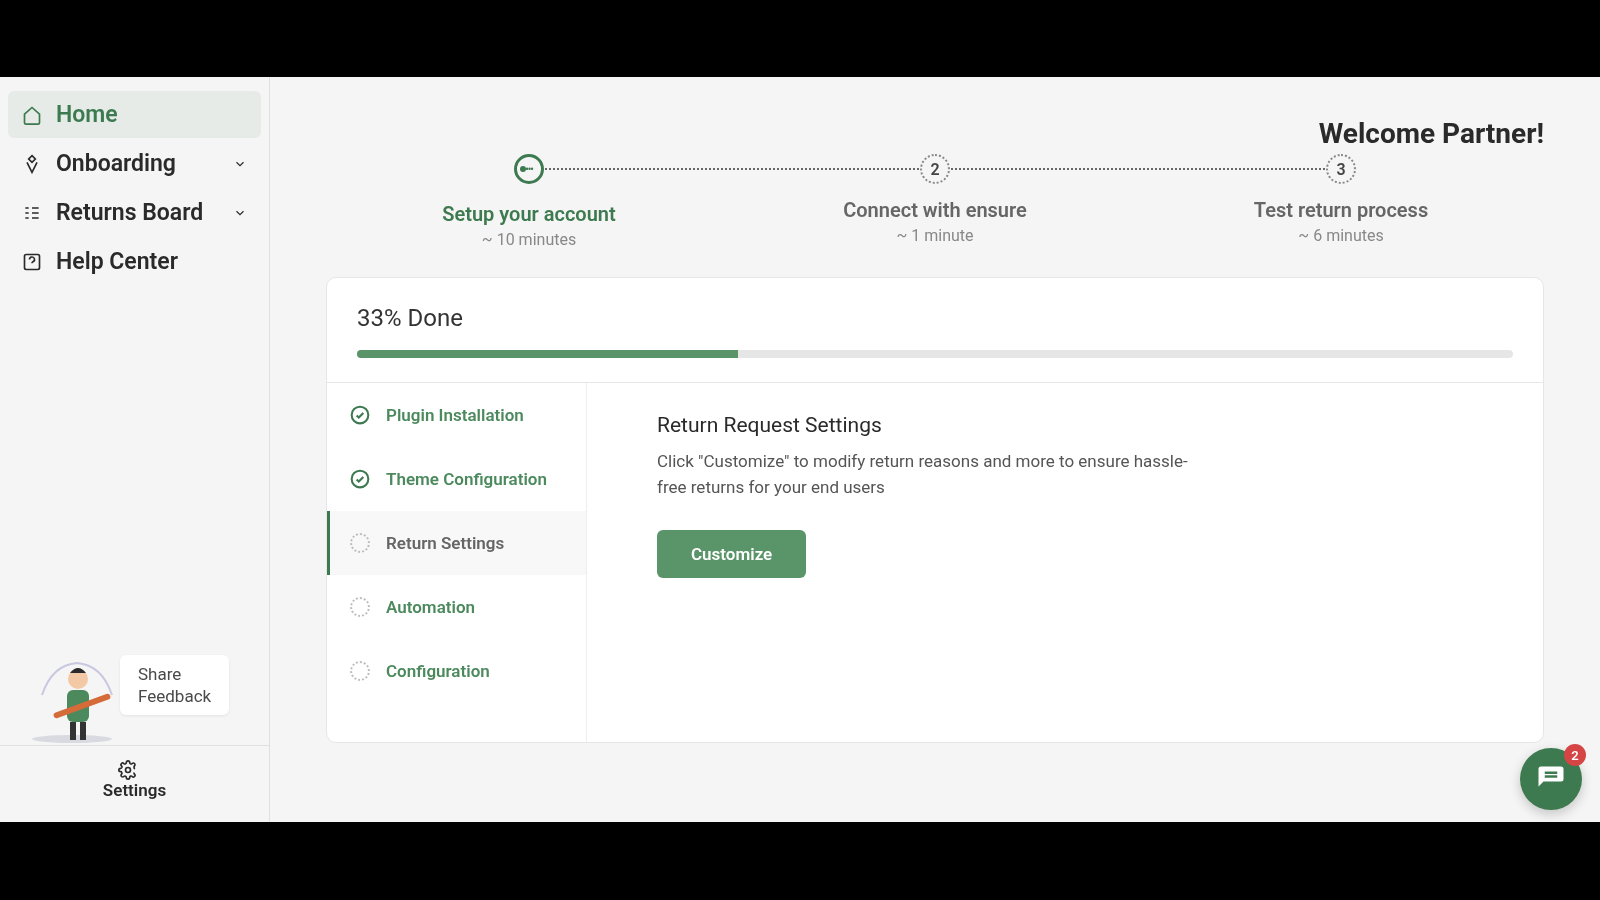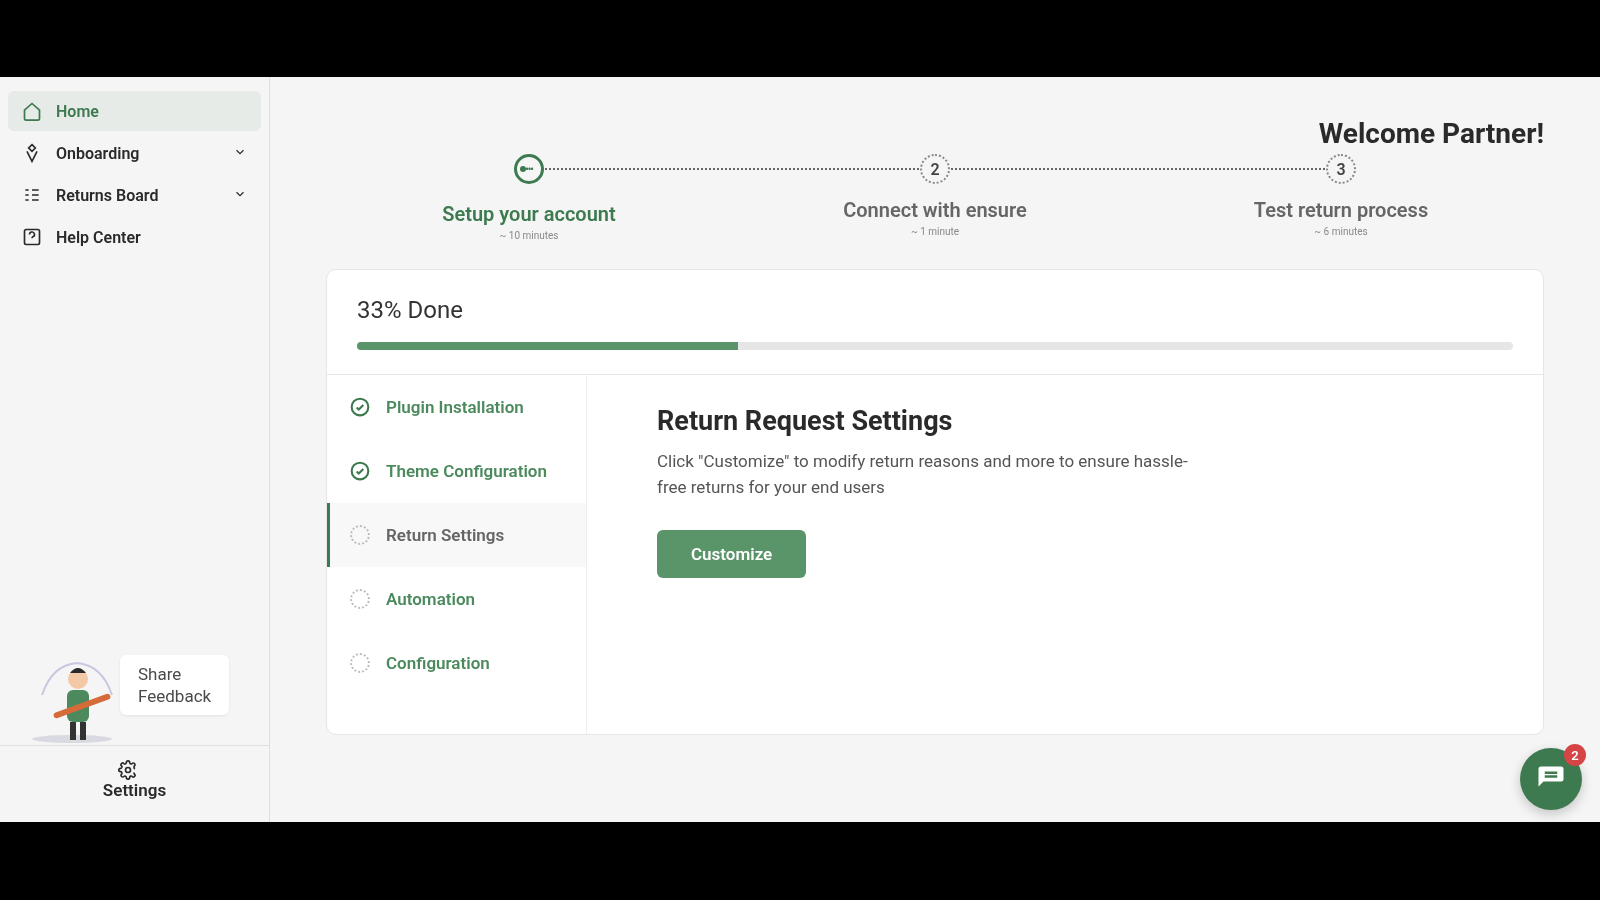--- a/index.html
+++ b/index.html
@@ -1,20 +1,20 @@
 <!DOCTYPE html>
 <html><head>
 <meta charset="utf-8">
 <style>
 * { margin: 0; padding: 0; box-sizing: border-box; font-family: -apple-system, BlinkMacSystemFont, 'Segoe UI', Roboto, sans-serif; }
 body { background: #000; width: 1600px; height: 900px; overflow: hidden; }
 .app-area { position: absolute; top: 77px; left: 0; right: 0; bottom: 78px; background: #f5f5f5; display: flex; }
 .sidebar { width: 270px; background: #f5f5f5; display: flex; flex-direction: column; border-right: 1px solid #e0e0e0; }
 .sidebar-nav { flex: 1; padding: 12px 8px; }
-.nav-item { display: flex; align-items: center; padding: 10px 14px; margin: 2px 0; border-radius: 6px; cursor: pointer; color: #2a2a2a; font-size: 16px; font-weight: 600; }
+.nav-item { display: flex; align-items: center; padding: 10px 14px; margin: 2px 0; border-radius: 6px; cursor: pointer; color: #2a2a2a; font-size: 23px; font-weight: 600; }
 .nav-item.active { background: #e6ebe7; color: #3d7a4f; }
 .nav-item .icon { width: 20px; height: 20px; margin-right: 14px; display: inline-flex; align-items: center; justify-content: center; }
 .nav-item .chev { margin-left: auto; }
 .sidebar-bottom { padding: 0 0 8px 0; }
 .feedback-block { position: relative; height: 120px; padding: 8px 12px; display: flex; align-items: center; }
 .feedback-bubble { background: #fff; border-radius: 6px; padding: 8px 18px; box-shadow: 0 1px 3px rgba(0,0,0,.08); margin-left: 108px; line-height: 1.3; color: #4a4a4a; font-size: 17px; }
 .feedback-illustration { position: absolute; left: 22px; bottom: 0; width: 110px; height: 110px; }
 .settings-item { border-top: 1px solid #e0e0e0; padding: 14px 18px; display: flex; align-items: center; color: #2a2a2a; font-size: 17px; font-weight: 600; cursor: pointer; flex-direction: column; }
 .settings-item .icon { width: 20px; height: 20px; margin-right: 14px; }
 .main { flex: 1; padding: 40px 56px; overflow: auto; }
@@ -22,40 +22,40 @@
 .stepper { display: flex; align-items: flex-start; justify-content: space-between; margin-bottom: 28px; position: relative; }
 .step { flex: 1; text-align: center; position: relative; }
 .step-circle { width: 30px; height: 30px; border-radius: 50%; display: inline-flex; align-items: center; justify-content: center; font-size: 16px; font-weight: 600; position: relative; z-index: 2; background: #f5f5f5; }
 .step-circle.current { border: 3px solid #3d7a4f; color: #3d7a4f; }
 .step-circle.current::after { content: ""; position: absolute; width: 6px; height: 6px; background: #3d7a4f; border-radius: 50%; left: 3px; }
 .step-circle.current::before { content: "•••"; position: absolute; font-size: 10px; color: #3d7a4f; letter-spacing: -1px; }
 .step-circle.future { border: 2px dotted #888; color: #444; }
 .step-title { margin-top: 14px; font-size: 20px; font-weight: 600; }
 .step-title.active { color: #3d7a4f; }
 .step-title.inactive { color: #666; }
-.step-sub { font-size: 10px; color: #888; margin-top: 4px; }
+.step-sub { font-size: 16px; color: #888; margin-top: 4px; }
 .step-line { position: absolute; top: 14px; left: 50%; right: -50%; border-top: 2px dotted #666; z-index: 1; }
 .step:last-child .step-line { display: none; }
 
 .card { background: #fff; border: 1px solid #e6e6e6; border-radius: 10px; overflow: hidden; }
 .card-head { padding: 26px 30px 24px; }
 .card-head-row { display: flex; justify-content: space-between; align-items: baseline; }
 .card-title { font-size: 22px; font-weight: 700; color: #2a2a2a; }
 .card-progress-label { font-size: 24px; color: #333; }
 .progress-bar { margin-top: 18px; height: 8px; background: #e6e6e6; border-radius: 4px; overflow: hidden; }
 .progress-fill { height: 100%; background: #5a9469; }
 .card-body { display: flex; border-top: 1px solid #e6e6e6; min-height: 360px; gap: 36px; }
 .task-list { width: 260px; border-right: 1px solid #eee; }
 .task-item { padding: 22px 20px; display: flex; align-items: center; cursor: pointer; font-size: 17px; font-weight: 600; color: #4c8a5e; border-left: 3px solid transparent; }
 .task-item.selected { background: #f8f8f8; border-left-color: #3d7a4f; color: #666; }
 .task-item.pending .task-icon { border: 2px dotted #bbb; border-radius: 50%; width: 20px; height: 20px; }
 .task-icon { width: 20px; height: 20px; margin-right: 16px; display: inline-flex; align-items: center; justify-content: center; }
 .task-icon svg { width: 20px; height: 20px; }
 .task-detail { flex: 1; padding: 30px 34px; }
-.detail-title { font-size: 27px; font-weight: 700; color: #2a2a2a; margin-bottom: 12px; }
+.detail-title { font-size: 21px; font-weight: 400; color: #2a2a2a; margin-bottom: 12px; }
 .detail-desc { font-size: 17px; color: #555; line-height: 1.5; margin-bottom: 30px; max-width: 560px; }
 .btn { display: inline-block; background: #5a9469; color: #fff; font-size: 17px; font-weight: 600; padding: 14px 34px; border: none; border-radius: 6px; cursor: pointer; }
 
 .chat-fab { position: absolute; right: 18px; bottom: 90px; width: 62px; height: 62px; border-radius: 50%; background: #3d7a4f; display: flex; align-items: center; justify-content: center; cursor: pointer; box-shadow: 0 4px 12px rgba(0,0,0,.2); }
 .chat-badge { position: absolute; top: -4px; right: -4px; width: 22px; height: 22px; border-radius: 50%; background: #d64545; color: #fff; font-size: 13px; font-weight: 600; display: flex; align-items: center; justify-content: center; }
 
 
 .person-svg { width: 110px; height: 110px; }
 </style>
 </head>

